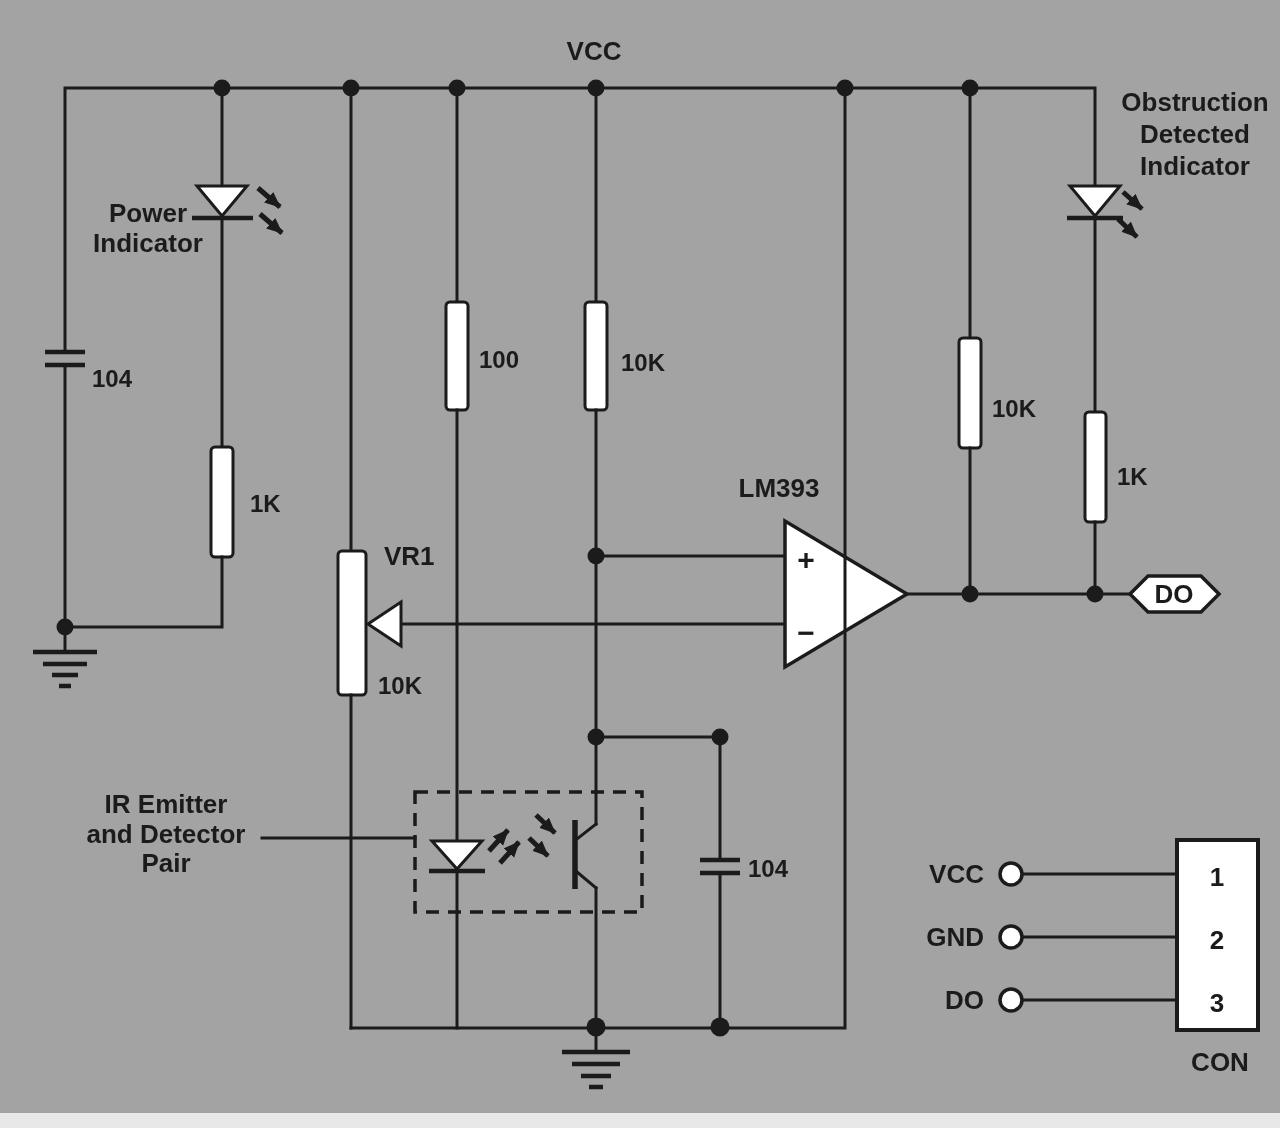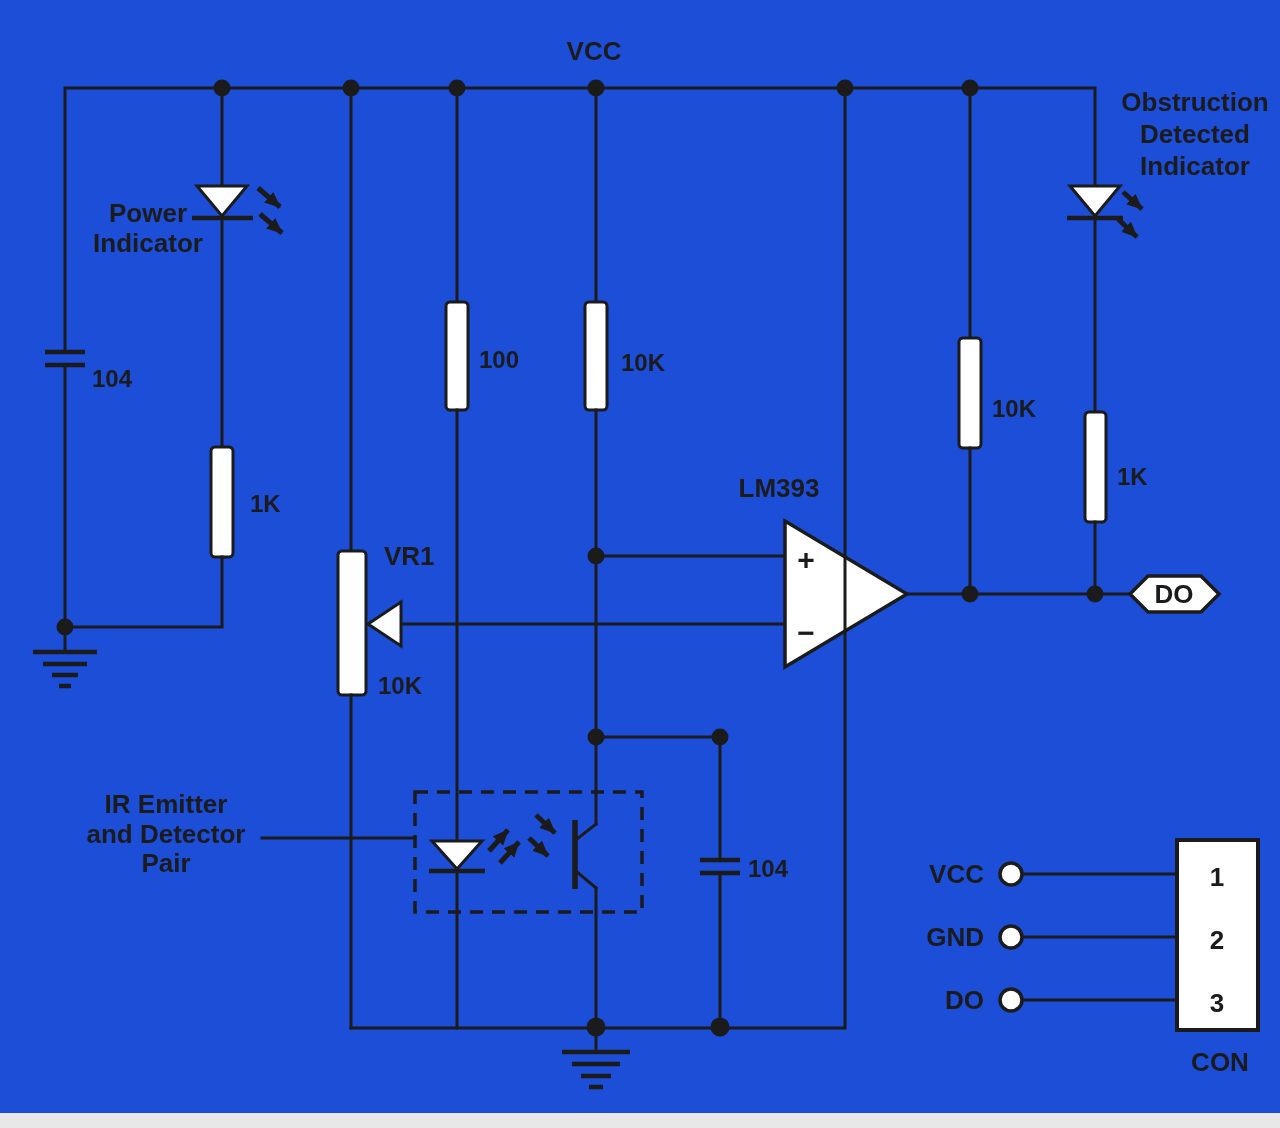--- a/index.html
+++ b/index.html
@@ -1,16 +1,16 @@
 <!DOCTYPE html>
 <html><head>
 <meta charset="utf-8">
 <style>
   html,body{margin:0;padding:0;background:#fff;}
-  .stage{position:relative;width:1280px;height:1128px;background:#1d4ed8;overflow:hidden;}
+  .stage{position:relative;width:1280px;height:1128px;background:#a3a3a3;overflow:hidden;}
   svg{display:block;}
   .w{stroke:#1b1b1b;stroke-width:3;fill:none;stroke-linecap:square;}
   .w4{stroke:#1b1b1b;stroke-width:4.5;fill:none;stroke-linecap:butt;}
   .bar{stroke:#1b1b1b;stroke-width:5.5;fill:none;stroke-linecap:butt;}
   .comp{fill:#ffffff;stroke:#1b1b1b;stroke-width:3;}
   .comp35{fill:#ffffff;stroke:#1b1b1b;stroke-width:3.5;}
   .dot{fill:#1b1b1b;stroke:none;}
   .arrow{stroke:#1b1b1b;stroke-width:5;fill:none;marker-end:url(#ah);}
   .dash{fill:none;stroke:#1b1b1b;stroke-width:3.5;stroke-dasharray:13 9;}
   .lbl{font:bold 26px "Liberation Sans",sans-serif;fill:#1b1b1b;}

